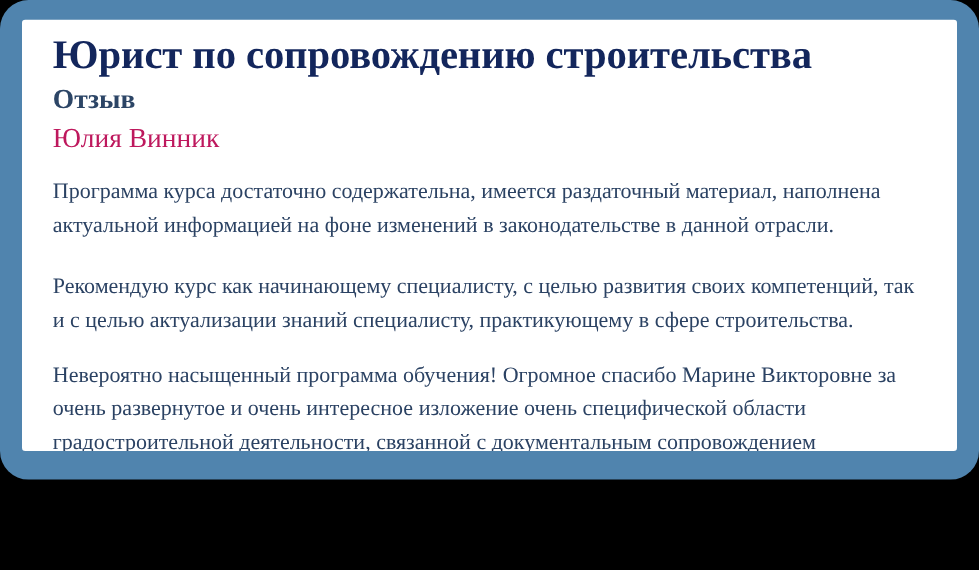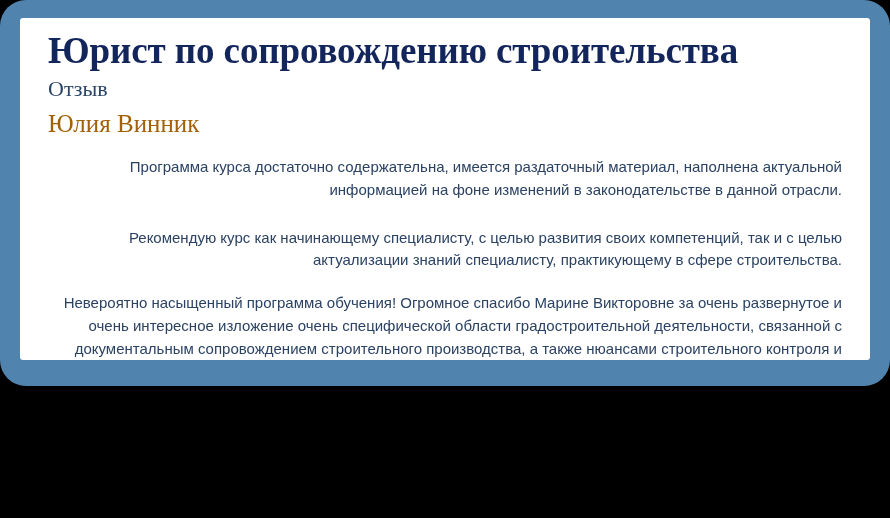--- a/index.html
+++ b/index.html
@@ -12,21 +12,21 @@
     overflow: hidden;
     background: #000000;
     font-family: "Liberation Serif", "DejaVu Serif", serif;
   }
 
   #frame {
     position: absolute;
     left: 0;
     top: 0;
     width: 890px;
-    height: 386px;
+    height: 436px;
     box-sizing: border-box;
     background: #5084ae;
     border-radius: 26px;
     padding: 18px 20px 26px 20px;
   }
 
   #card {
     width: 100%;
     height: 100%;
     box-sizing: border-box;
@@ -43,46 +43,46 @@
     font-size: 37px;
     line-height: 1.05;
     letter-spacing: -0.1px;
     color: #13265c;
     white-space: nowrap;
   }
 
   .doc-subtitle {
     margin: 6px 0 0 0;
     font-family: "Liberation Serif", "DejaVu Serif", serif;
-    font-weight: normal;
-    font-size: 22px;
+    font-weight: bold;
+    font-size: 25px;
     line-height: 1.1;
     color: #2c4566;
   }
 
   .author-name {
     margin: 9px 0 0 0;
     font-family: "Liberation Serif", "DejaVu Serif", serif;
     font-weight: normal;
     font-size: 25px;
     line-height: 1.12;
-    color: #a16207;
+    color: #be185d;
   }
 
   .author-name.second {
     margin-top: 26px;
   }
 
   .review-body {
     margin: 0;
-    font-family: Liberation Sans, sans-serif;
-    font-size: 15px;
+    font-family: Liberation Serif, serif;
+    font-size: 20px;
     line-height: 1.52;
     color: #2b4263;
-    text-align: right;
+    text-align: left;
   }
 
   .review-block {
     margin-top: 18px;
   }
 
   .review-block .review-body + .review-body {
     margin-top: 25px;
   }
 

